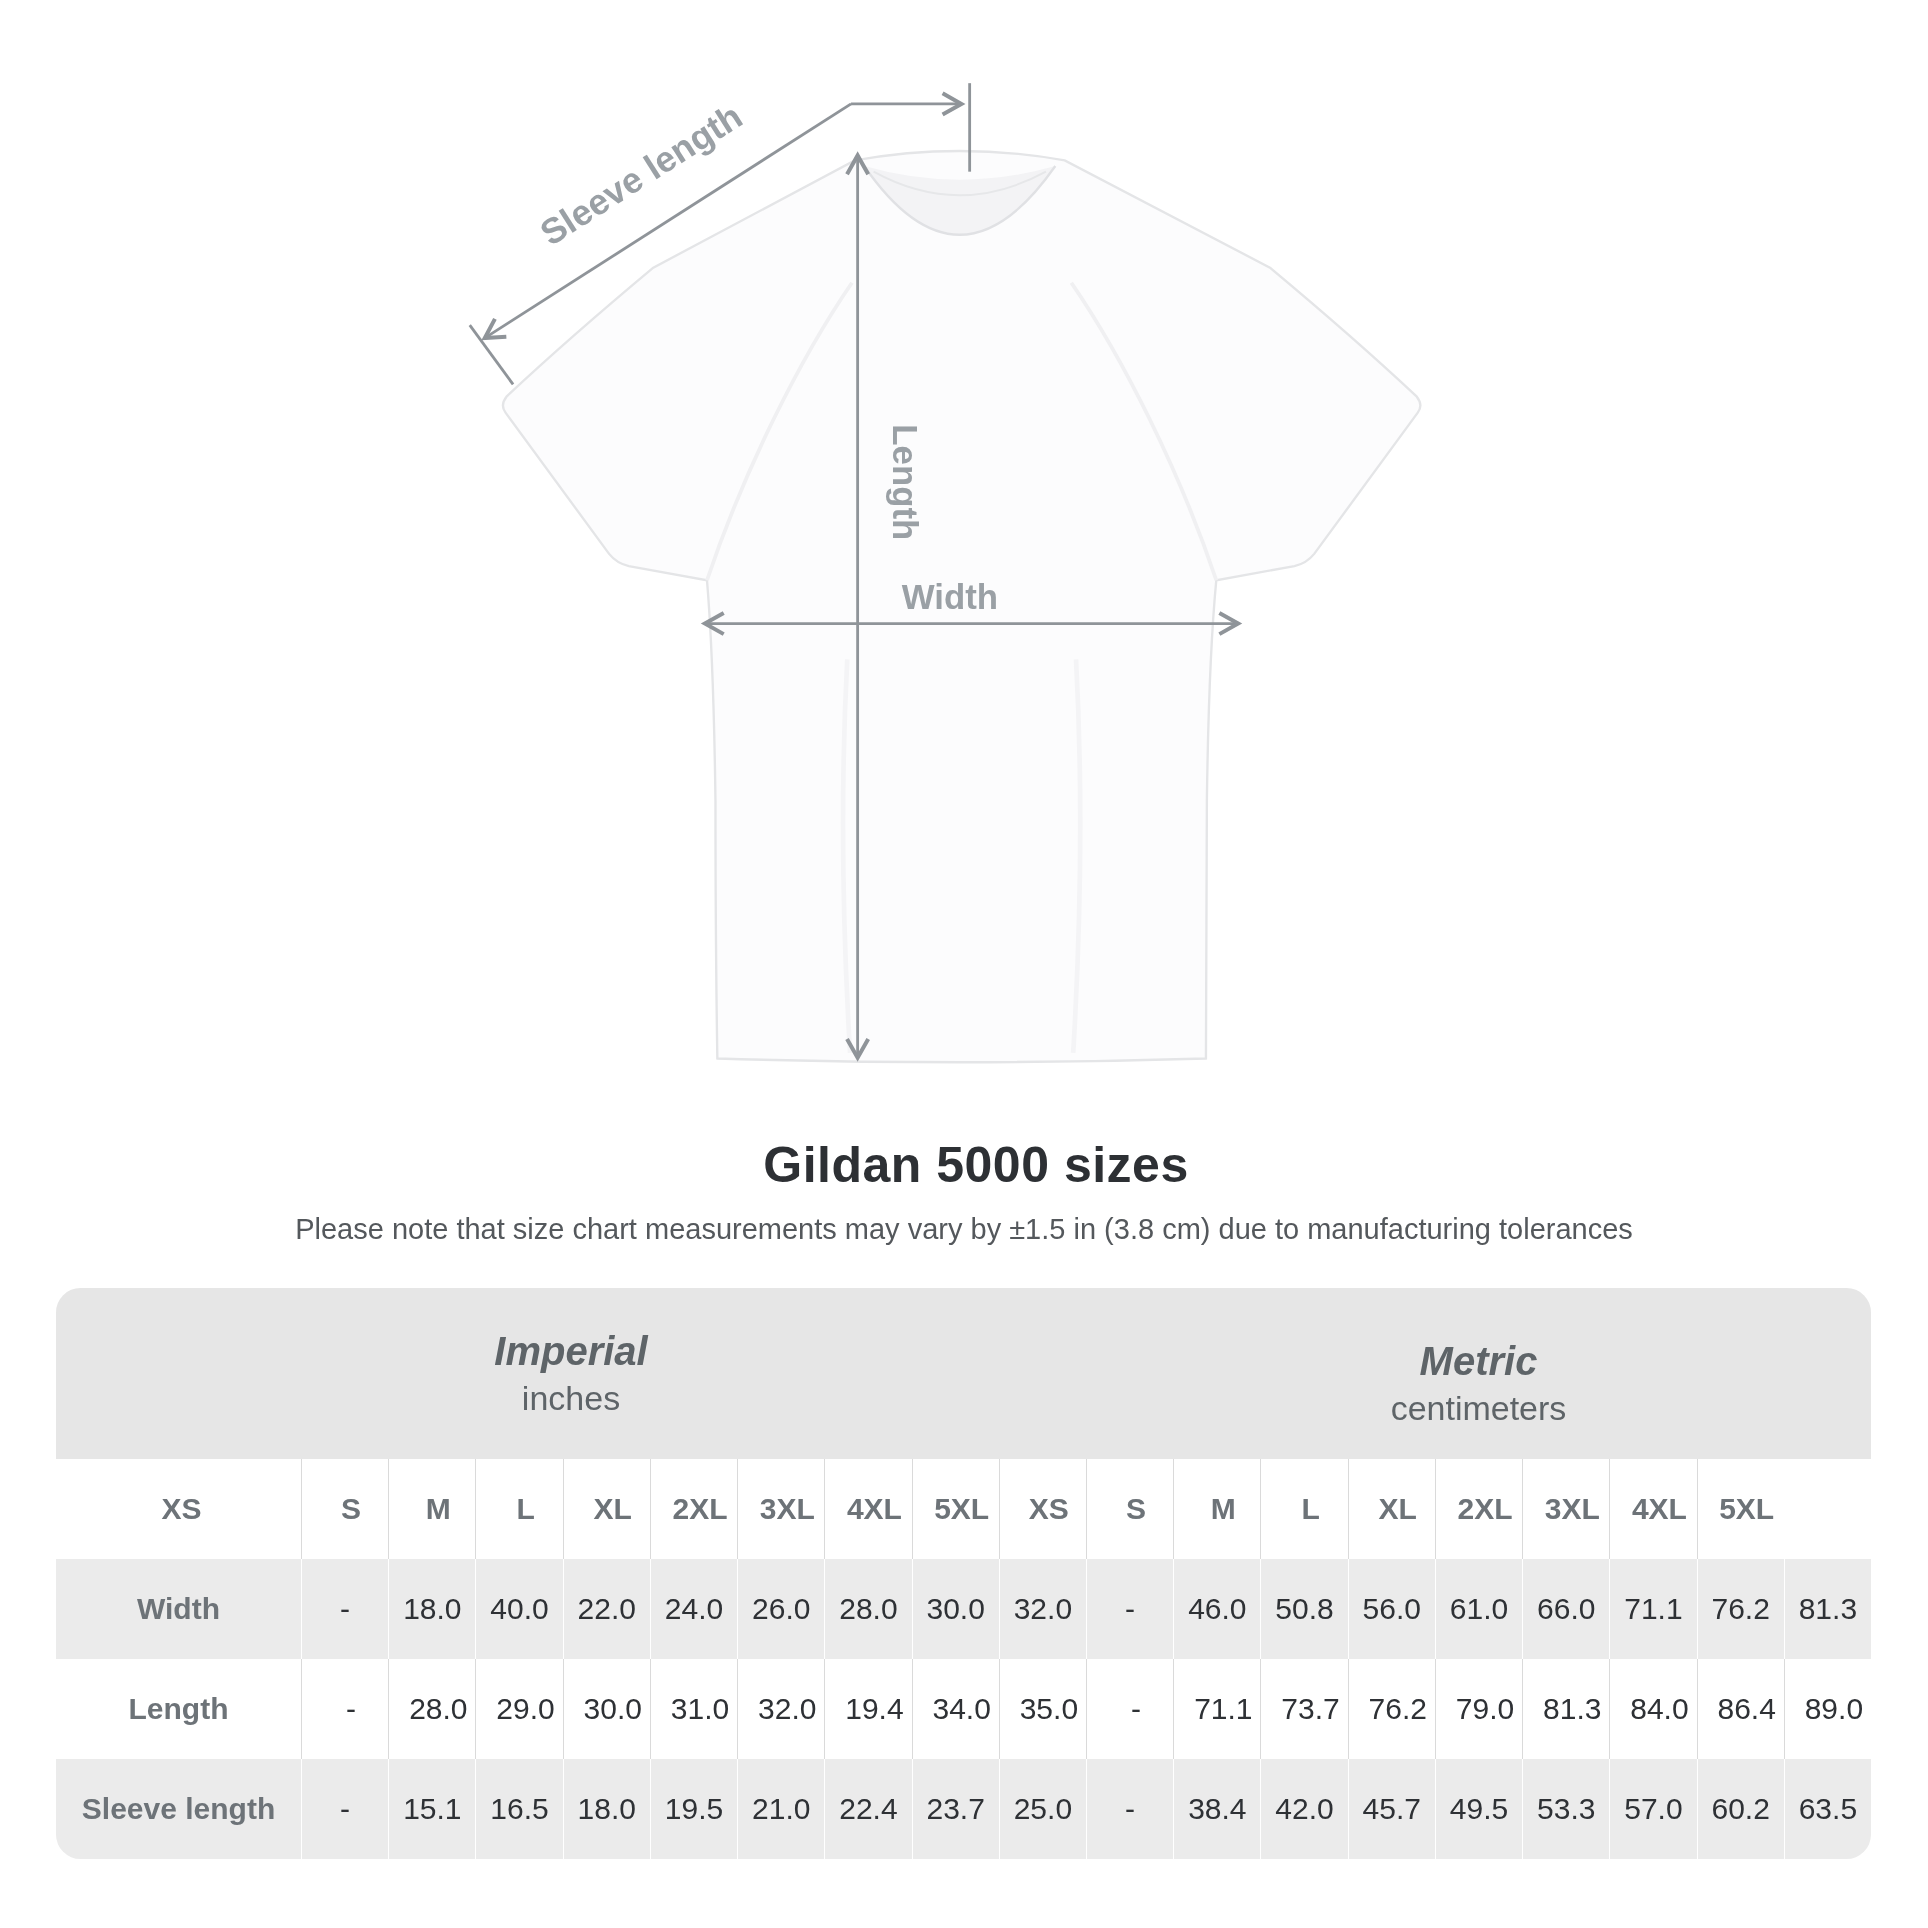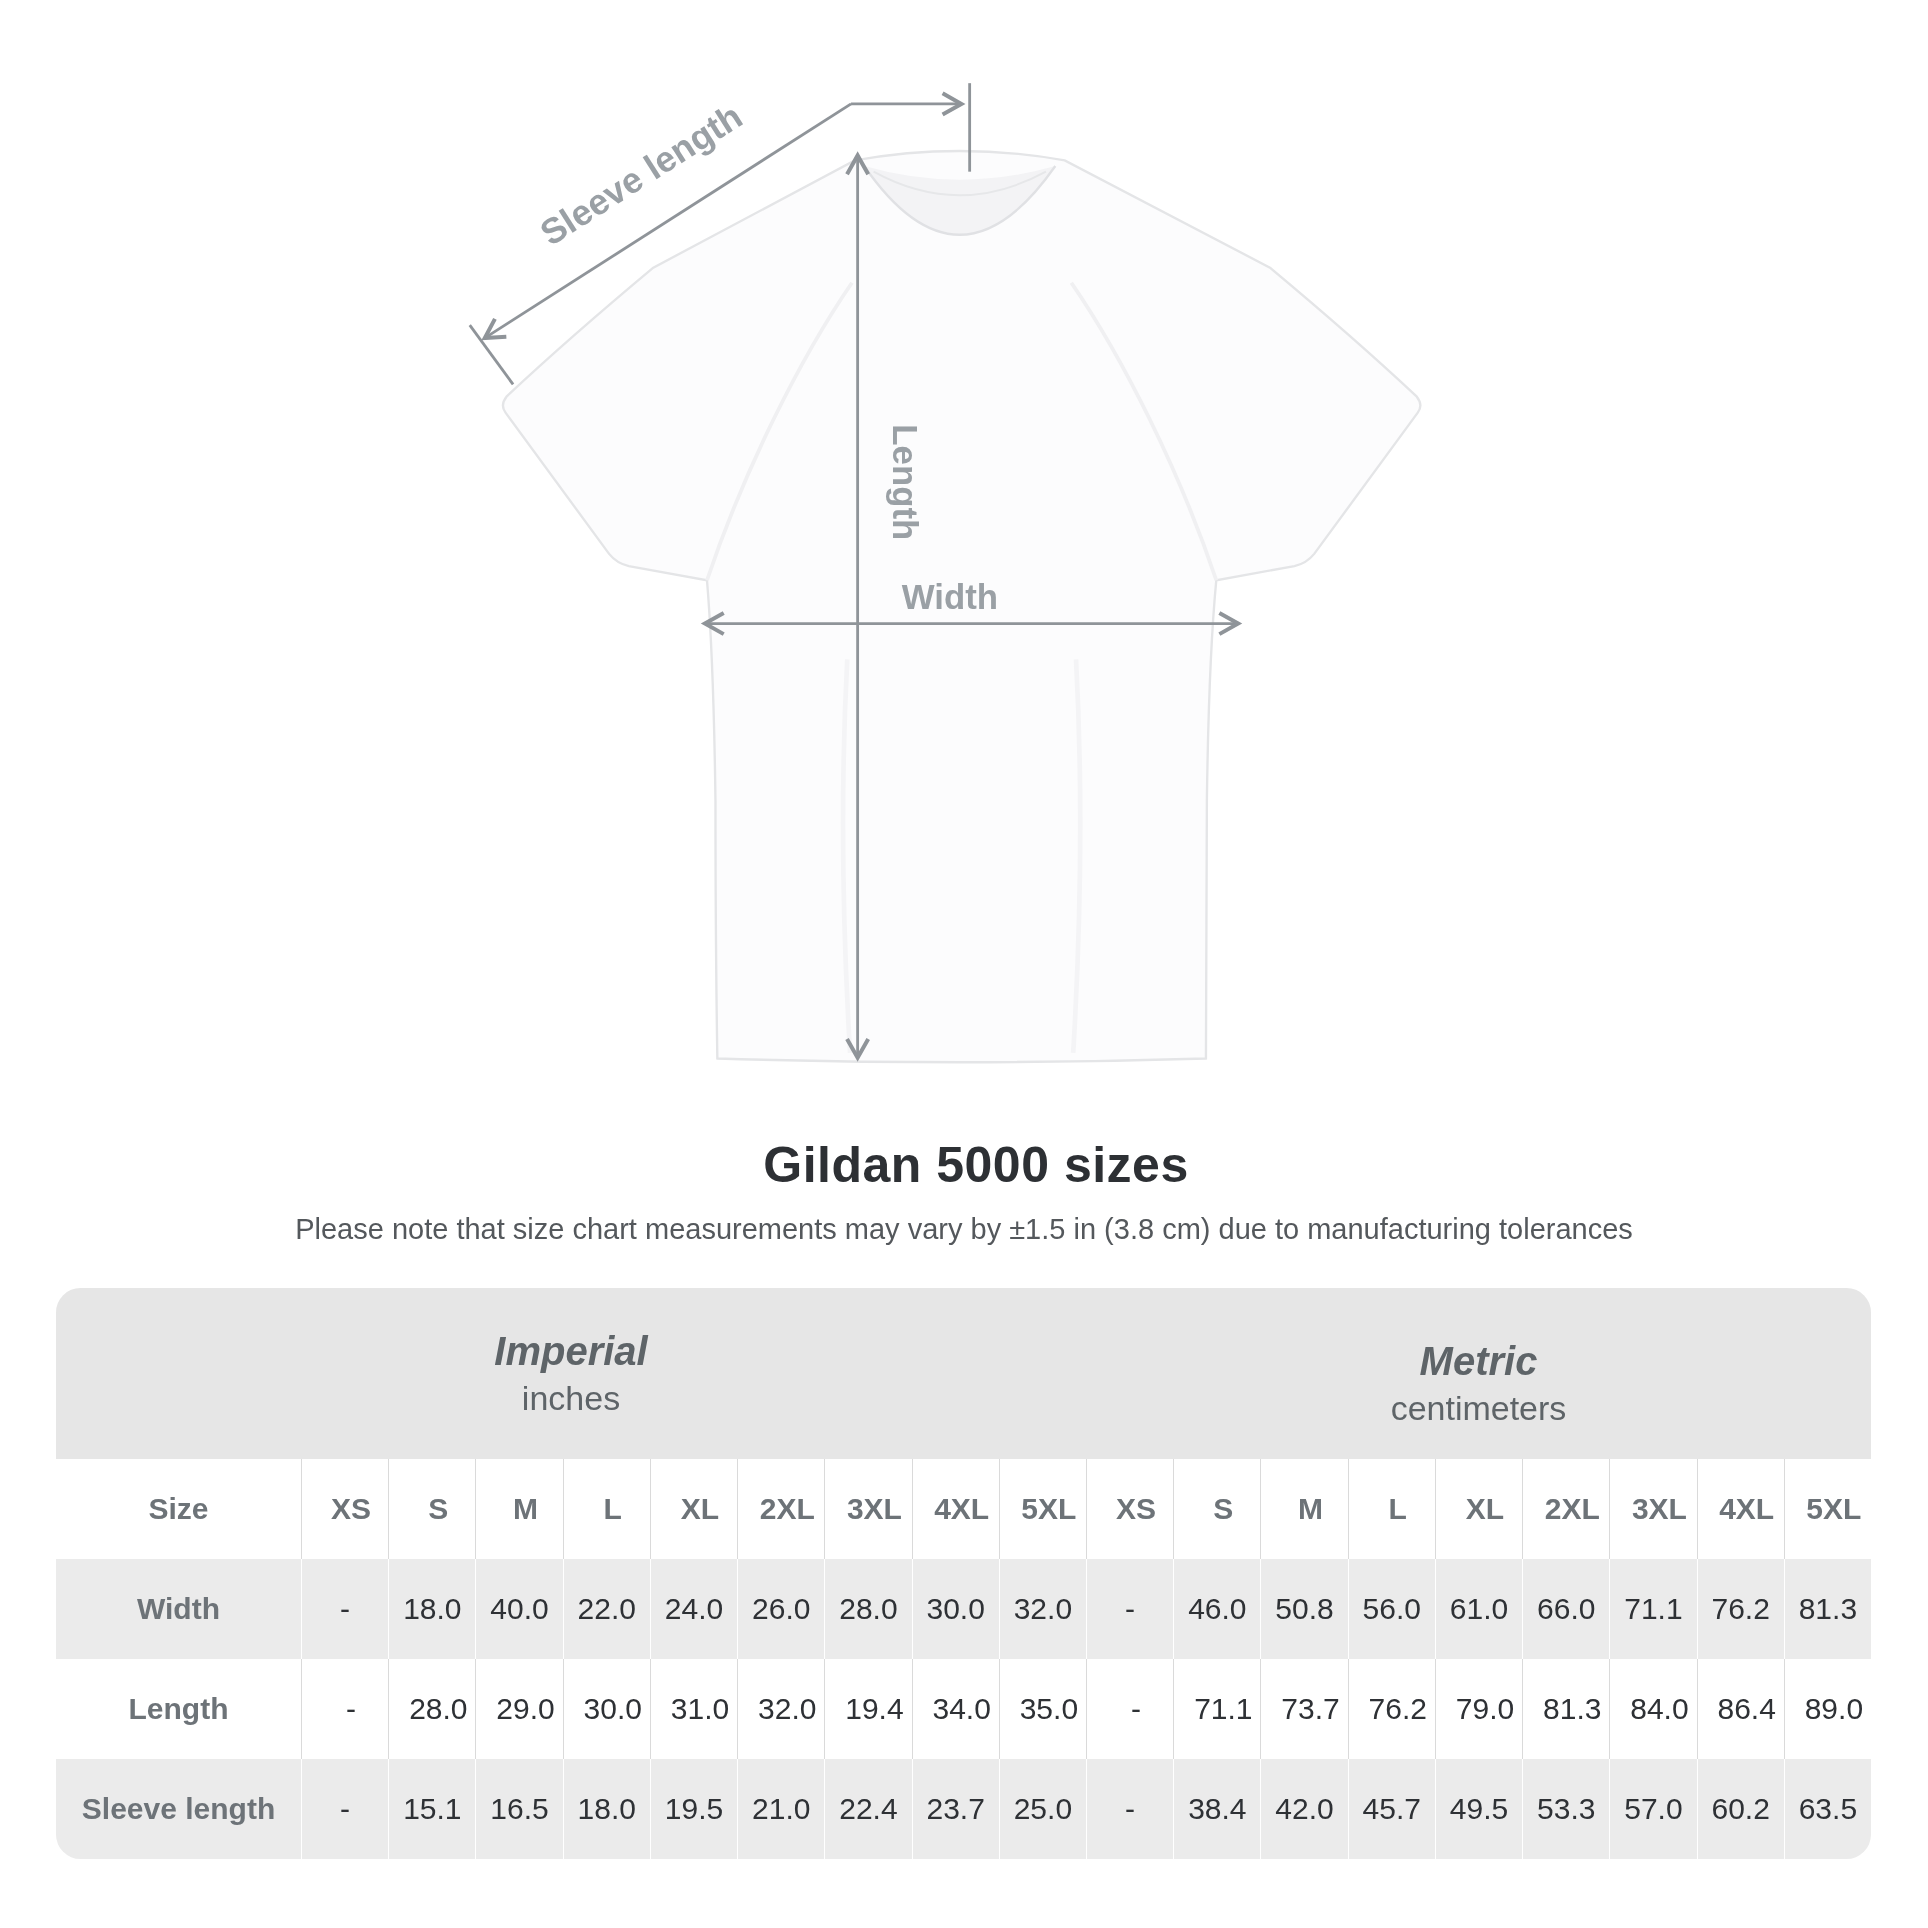--- a/index.html
+++ b/index.html
@@ -95,21 +95,20 @@
         <div class="gname">Imperial</div>
         <div class="gsub">inches</div>
       </div>
       <div class="group g2">
         <div class="gname">Metric</div>
         <div class="gsub">centimeters</div>
       </div>
     </div>
 
     <div class="trow white" id="size-header-row">
-      <div class="cell rlabel">Size</div>
 
     <div class="cell head thick">XS</div>
         <div class="cell head">S</div>
         <div class="cell head">M</div>
         <div class="cell head">L</div>
         <div class="cell head">XL</div>
         <div class="cell head">2XL</div>
         <div class="cell head">3XL</div>
         <div class="cell head">4XL</div>
         <div class="cell head">5XL</div>

